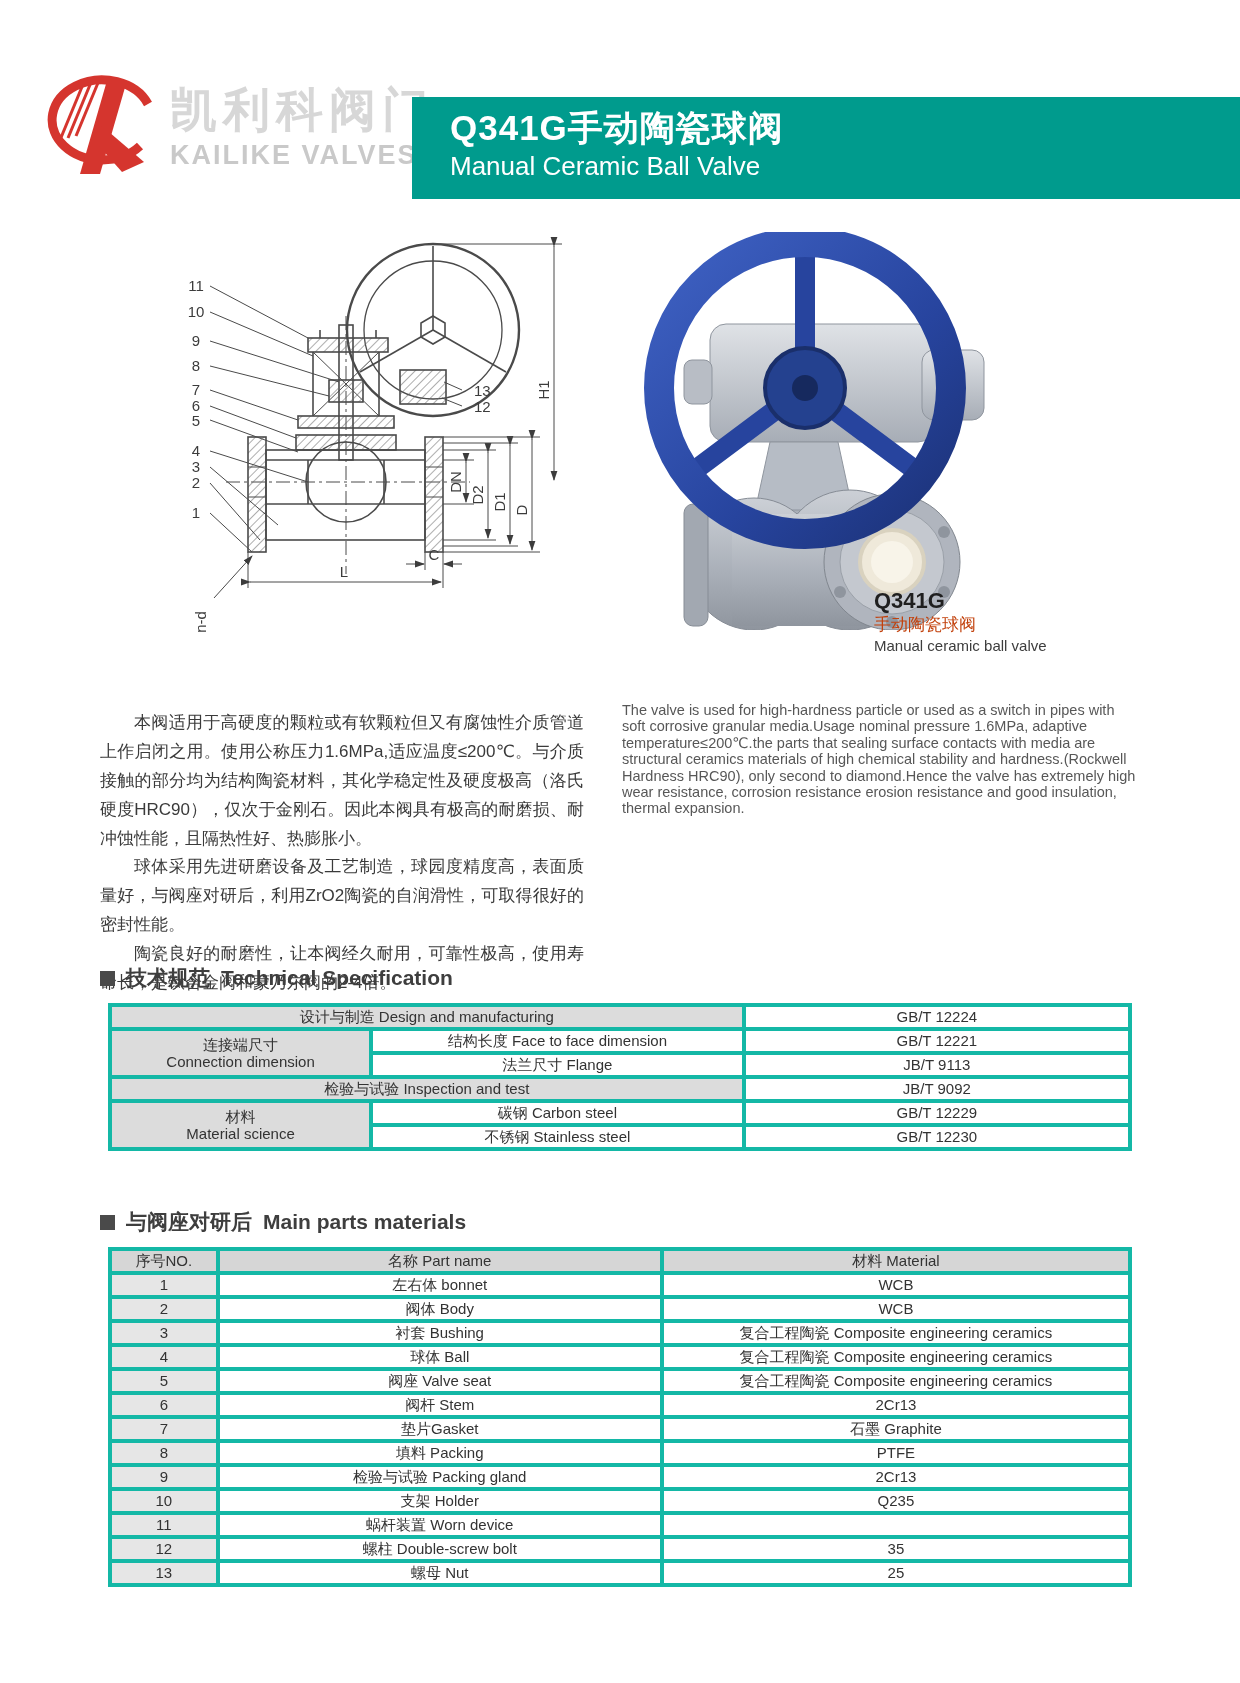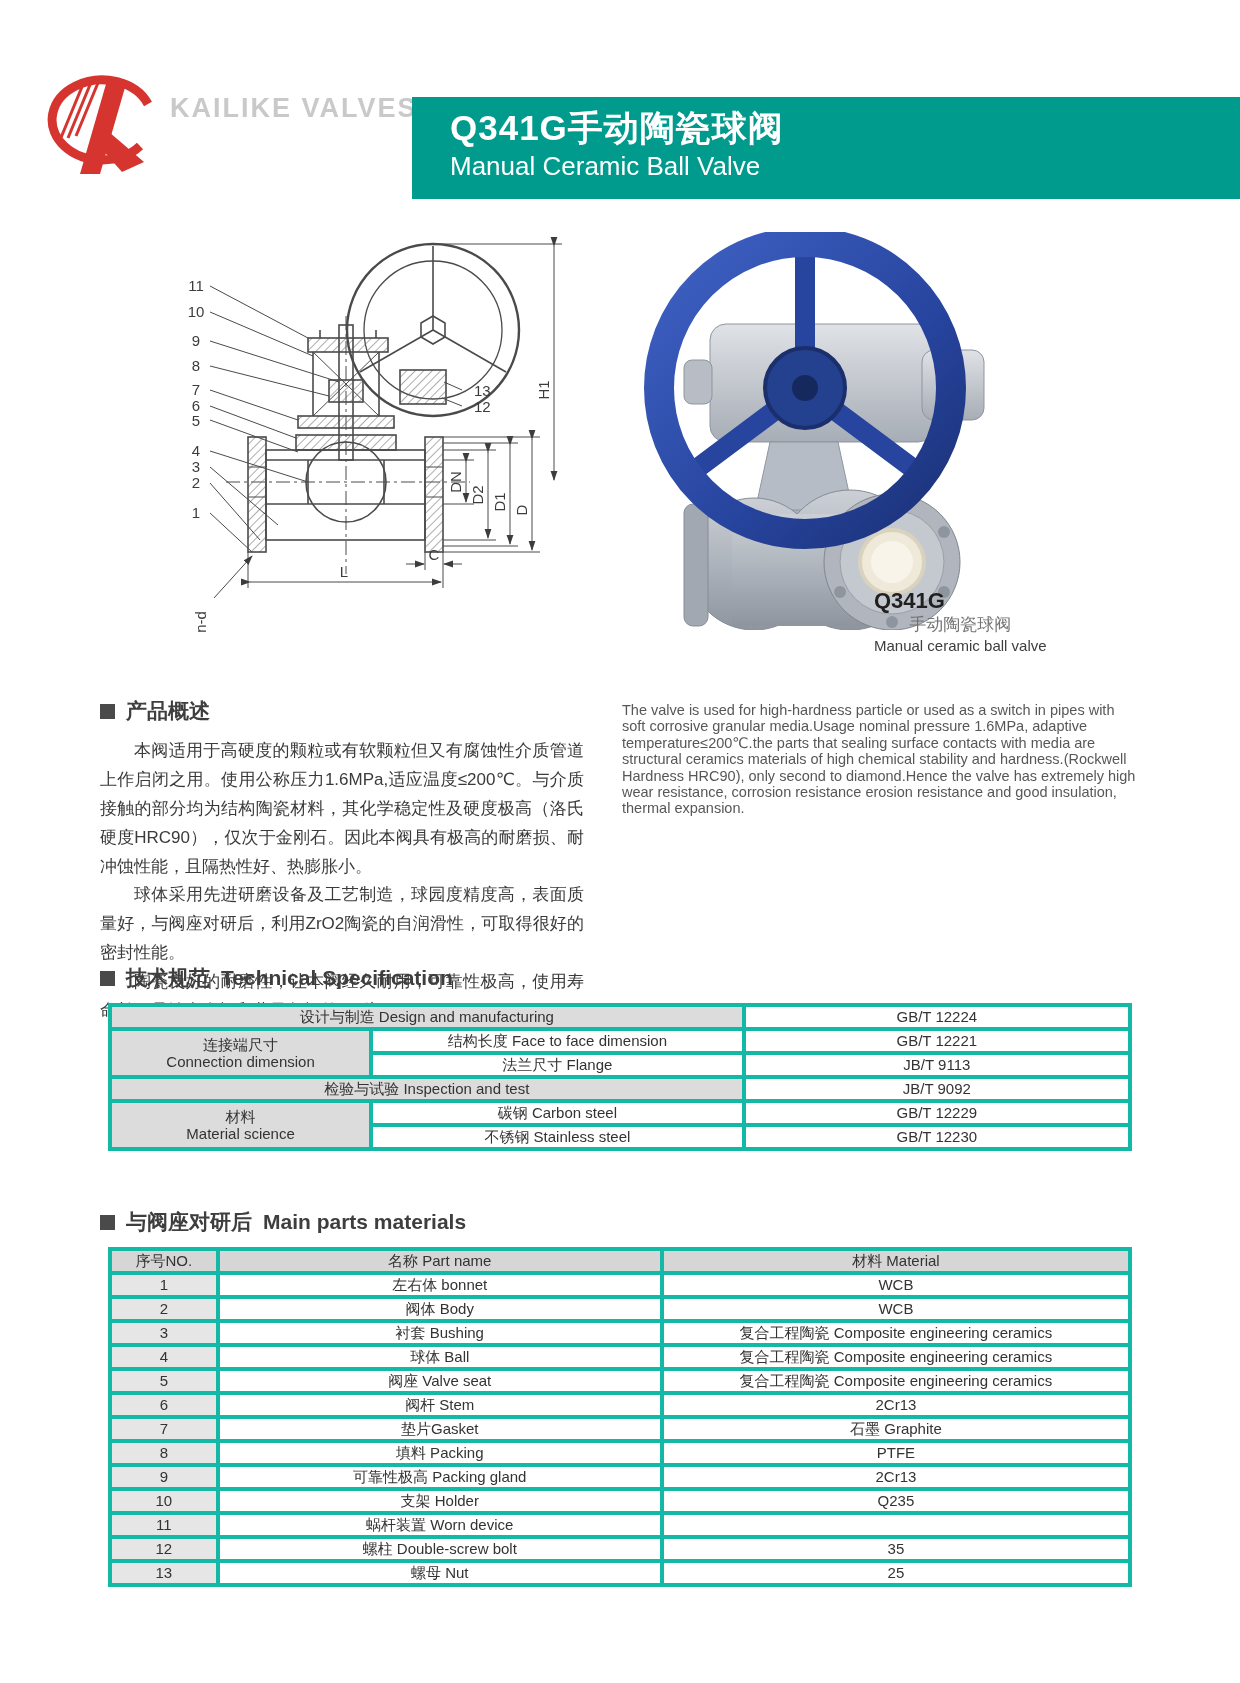--- a/index.html
+++ b/index.html
@@ -17,21 +17,21 @@
     background:#009b8d;color:#fff;padding:10px 0 0 38px;
   }
   .banner-title{font-size:35px;font-weight:bold;letter-spacing:1px;line-height:1.2;}
   .banner-sub{font-size:26px;font-weight:400;line-height:1.2;margin-top:2px;}
   
   .tech-drawing{position:absolute;left:148px;top:230px;width:444px;height:414px;}
   .tech-drawing text{font-family:"Liberation Sans","DejaVu Sans",sans-serif;font-size:15px;fill:#3c3c3c;}
   .product-photo{position:absolute;left:592px;top:232px;width:442px;height:398px;}
   .photo-caption{position:absolute;left:874px;top:588px;line-height:1.2;}
   .cap-model{font-size:22px;font-weight:bold;color:#1f1f1f;}
-  .cap-cn{font-size:17px;color:#737373;margin-top:1px;text-align:center;}
+  .cap-cn{font-size:17px;color:#c2410c;margin-top:1px;}
   .cap-en{font-size:15px;color:#3d3d3d;margin-top:1px;}
   
   .section-heading{display:flex;align-items:center;gap:11px;margin:0;font-size:21px;font-weight:bold;color:#3e3e3e;white-space:nowrap;}
   .square{width:15px;height:15px;background:#4a4a4a;flex:0 0 auto;}
   
   .overview-cn{position:absolute;left:100px;top:697px;width:484px;}
   .overview-cn .cn-paras{margin-top:12px;}
   .overview-cn p{font-size:17px;color:#3a3a3a;line-height:1.7;text-align:justify;text-indent:2em;margin:0;}
   .intro-en{position:absolute;left:622px;top:692px;width:518px;}
   .intro-en .en-paras{margin-top:10px;}
@@ -56,20 +56,21 @@
       <line x1="40" y1="8" x2="16" y2="66"></line>
       <line x1="48" y1="6" x2="24" y2="64"></line>
       <line x1="56" y1="4" x2="32" y2="62"></line>
     </g>
     <path d="M104,30 A50,40 0 1 0 96,72" fill="none" stroke="#d5352e" stroke-width="9"></path>
     <polygon points="62,10 82,10 56,100 36,100" fill="#d5352e"></polygon>
     <polygon points="58,52 100,88 78,98 48,64" fill="#d5352e"></polygon>
     <polygon points="96,34 112,48 100,74 84,56" fill="#fff"></polygon>
   </svg>
   <div class="logo-text">
+    <div class="brand-cn">凯利科阀门</div>
     <div class="brand-en">KAILIKE VALVES</div>
   </div>
 
   <div class="banner">
     <div class="banner-title">Q341G手动陶瓷球阀</div>
     <div class="banner-sub">Manual Ceramic Ball Valve</div>
   </div>
 
   <svg class="tech-drawing" viewBox="0 0 444 414" aria-hidden="true">
     <defs>
@@ -245,24 +246,20 @@
     </g>
   </svg>
 
   <div class="photo-caption">
     <div class="cap-model">Q341G</div>
     <div class="cap-cn">手动陶瓷球阀</div>
     <div class="cap-en">Manual ceramic ball valve</div>
   </div>
 
   <div class="overview-cn">
-    <h2 class="section-heading">
-      <span class="square"></span>
-      <span>产品概述</span>
-    </h2>
     <div class="cn-paras" id="cn-paras">
         <p>本阀适用于高硬度的颗粒或有软颗粒但又有腐蚀性介质管道上作启闭之用。使用公称压力1.6MPa,适应温度≤200℃。与介质接触的部分均为结构陶瓷材料，其化学稳定性及硬度极高（洛氏硬度HRC90），仅次于金刚石。因此本阀具有极高的耐磨损、耐冲蚀性能，且隔热性好、热膨胀小。</p>
         <p>球体采用先进研磨设备及工艺制造，球园度精度高，表面质量好，与阀座对研后，利用ZrO2陶瓷的自润滑性，可取得很好的密封性能。</p>
         <p>陶瓷良好的耐磨性，让本阀经久耐用，可靠性极高，使用寿命长，是钛合金阀和蒙乃尔阀的2-4倍。</p>
       </div>
   </div>
 
   <div class="intro-en">
     <div class="en-paras" id="en-paras">
         <p>The valve is used for high-hardness particle or used as a switch in pipes with soft corrosive granular media.Usage nominal pressure 1.6MPa, adaptive temperature≤200℃.the parts that sealing surface contacts with media are structural ceramics materials of high chemical stability and hardness.(Rockwell Hardness HRC90), only second to diamond.Hence the valve has extremely high wear resistance, corrosion resistance erosion resistance and good insulation, thermal expansion.</p>
@@ -369,21 +366,21 @@
             <td>垫片Gasket</td>
             <td>石墨 Graphite</td>
           </tr>
           <tr>
             <td class="no-col">8</td>
             <td>填料 Packing</td>
             <td>PTFE</td>
           </tr>
           <tr>
             <td class="no-col">9</td>
-            <td>可靠性极高 Packing gland</td>
+            <td>检验与试验 Packing gland</td>
             <td>2Cr13</td>
           </tr>
           <tr>
             <td class="no-col">10</td>
             <td>支架 Holder</td>
             <td>Q235</td>
           </tr>
           <tr>
             <td class="no-col">11</td>
             <td>蜗杆装置 Worn device</td>

